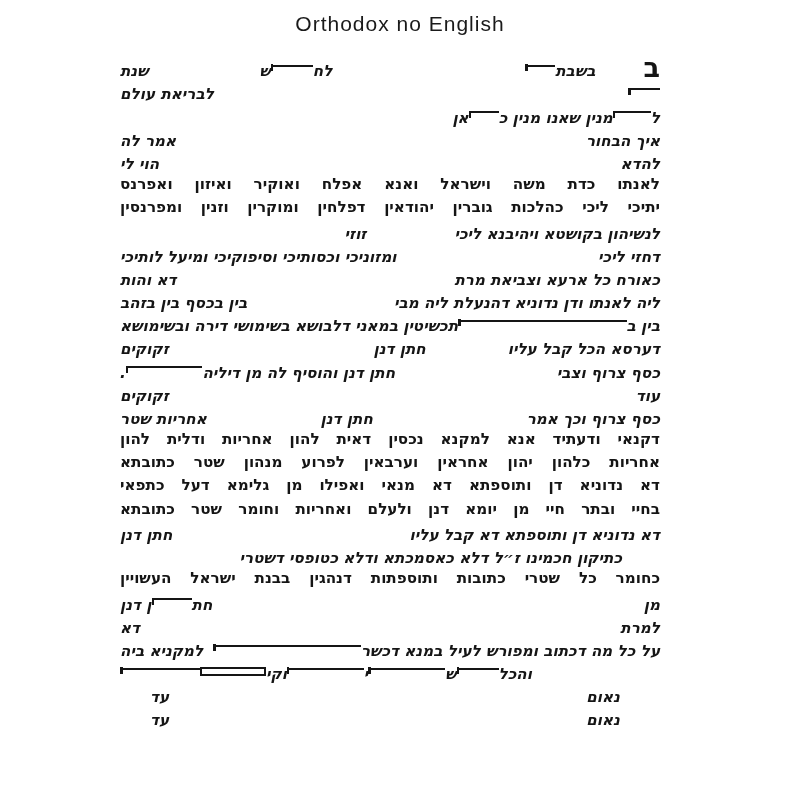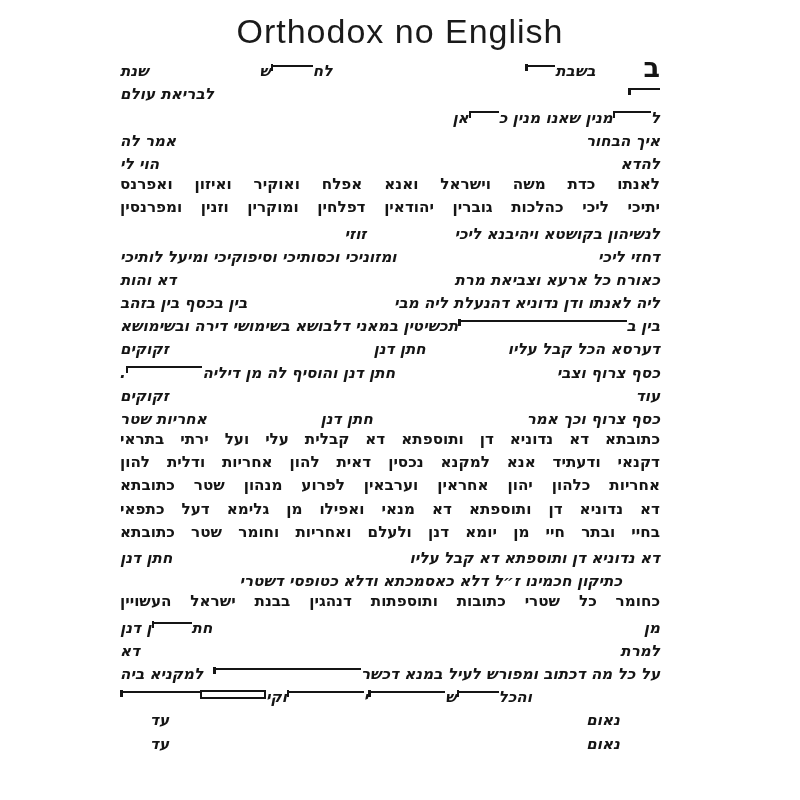--- a/index.html
+++ b/index.html
@@ -1,19 +1,19 @@
 <!DOCTYPE html>
 <html lang="en"><head>
 <meta charset="utf-8">
 <style>
   html,body{margin:0;padding:0;background:#ffffff;}
   .sheet{position:relative;width:800px;height:800px;background:#ffffff;overflow:hidden;
          font-family:"DejaVu Sans",sans-serif;}
   .title{position:absolute;top:12px;left:0;width:100%;text-align:center;
-         font-family:"Liberation Sans",sans-serif;font-size:34px;font-weight:400;
+         font-family:"Liberation Sans",sans-serif;font-size:21px;font-weight:400;
          letter-spacing:1px;color:#1a1a1a;}
   .heb{position:absolute;top:57px;left:120px;width:540px;direction:rtl;
        font-family:"DejaVu Sans",sans-serif;font-weight:700;color:#151515;}
   .line{display:flex;align-items:flex-end;height:23.2px;font-size:15.2px;line-height:18px;}
   .line.just{display:block;text-align:justify;text-align-last:justify;line-height:23.2px;}
   .txt{white-space:pre;flex:0 0 auto;font-style:italic;}
   .bigletter{font-size:27px;line-height:24px;flex:0 0 auto;}
   .gap{flex-shrink:0;height:1px;}
   .s{align-self:flex-start;margin-top:8px;border-top:2.6px solid #151515;
      height:0;position:relative;flex-shrink:1;}
@@ -107,21 +107,20 @@
         <span class="gap" style="width: 70px; flex-grow: 70;"></span>
         <span class="txt">זקוקים</span>
       </div>
       <div class="line">
         <span class="txt">כסף צרוף וכך אמר</span>
         <span class="gap" style="width: 115px; flex-grow: 115;"></span>
         <span class="txt">חתן דנן</span>
         <span class="gap" style="width: 85px; flex-grow: 85;"></span>
         <span class="txt">אחריות שטר</span>
       </div>
-      <div class="line just">כתובתא דא נדוניא דן ותוספתא דא קבלית עלי ועל ירתי בתראי</div>
       <div class="line just">דקנאי ודעתיד אנא למקנא נכסין דאית להון אחריות ודלית להון</div>
       <div class="line just">אחריות כלהון יהון אחראין וערבאין לפרוע מנהון שטר כתובתא</div>
       <div class="line just">דא נדוניא דן ותוספתא דא מנאי ואפילו מן גלימא דעל כתפאי</div>
       <div class="line just">בחיי ובתר חיי מן יומא דנן ולעלם ואחריות וחומר שטר כתובתא</div>
       <div class="line">
         <span class="txt">דא נדוניא דן ותוספתא דא קבל עליו</span>
         <span class="gap" style="width: 200px; flex-grow: 200;"></span>
         <span class="txt">חתן דנן</span>
       </div>
       <div class="line">

